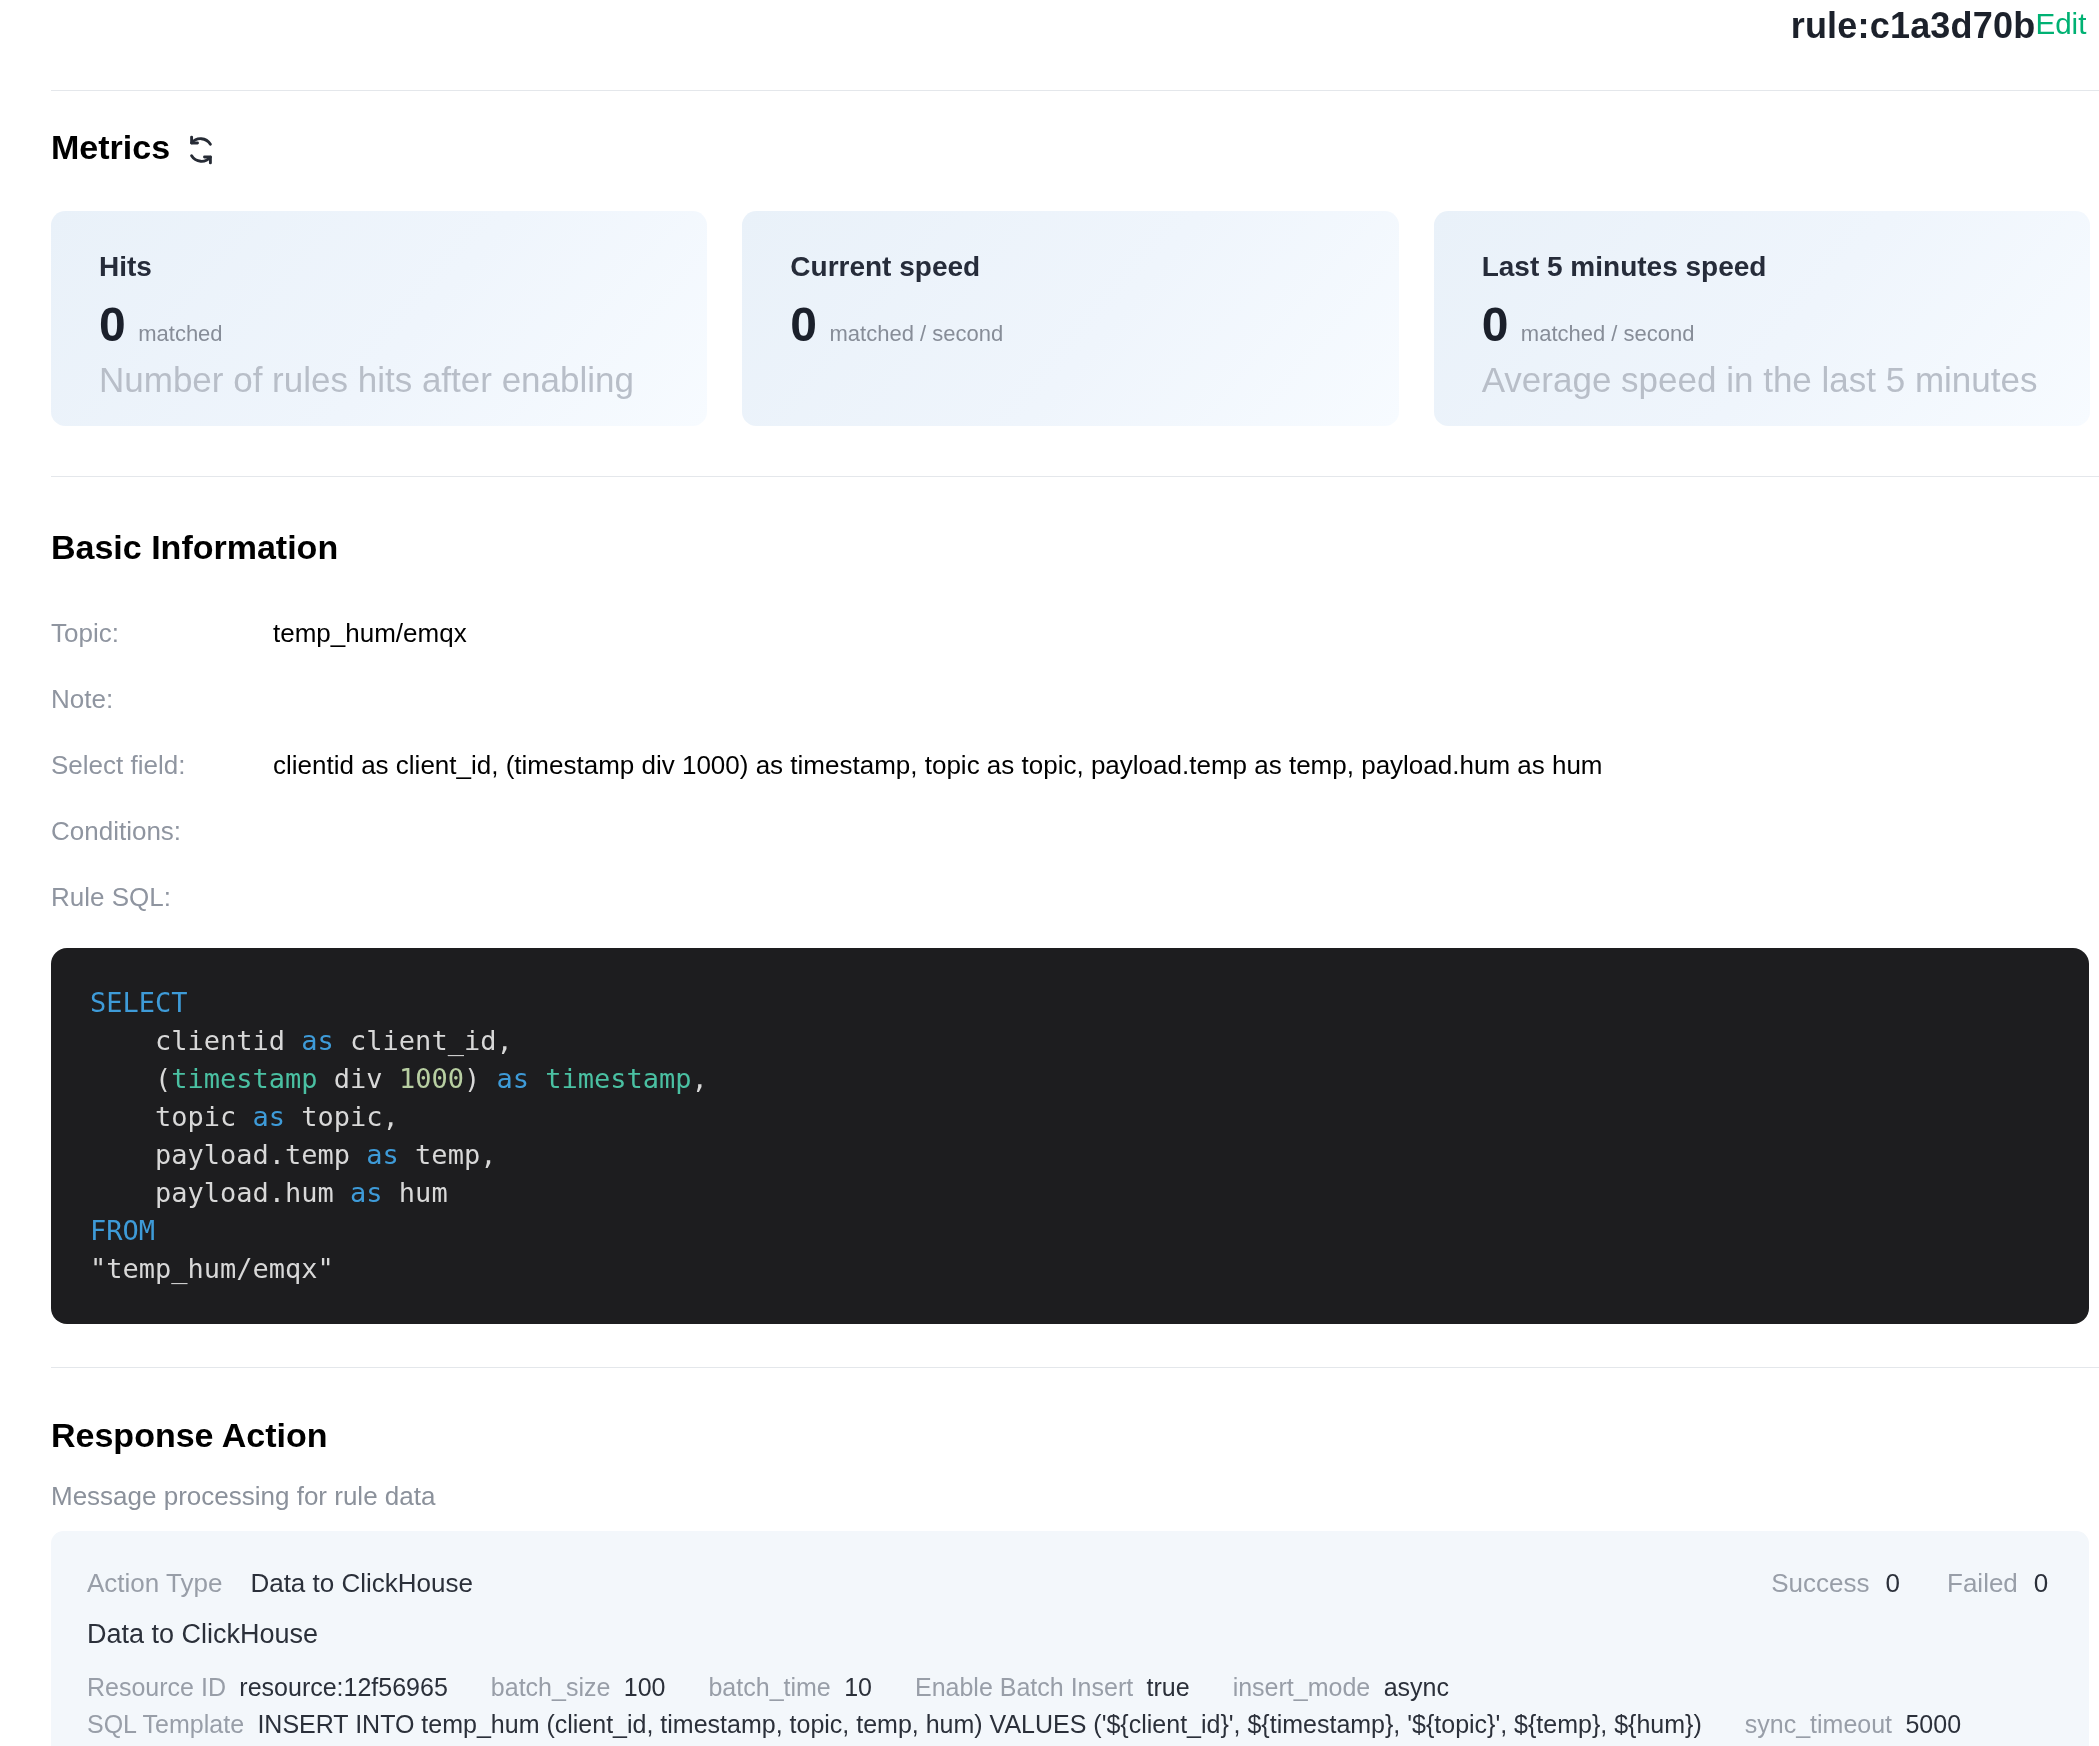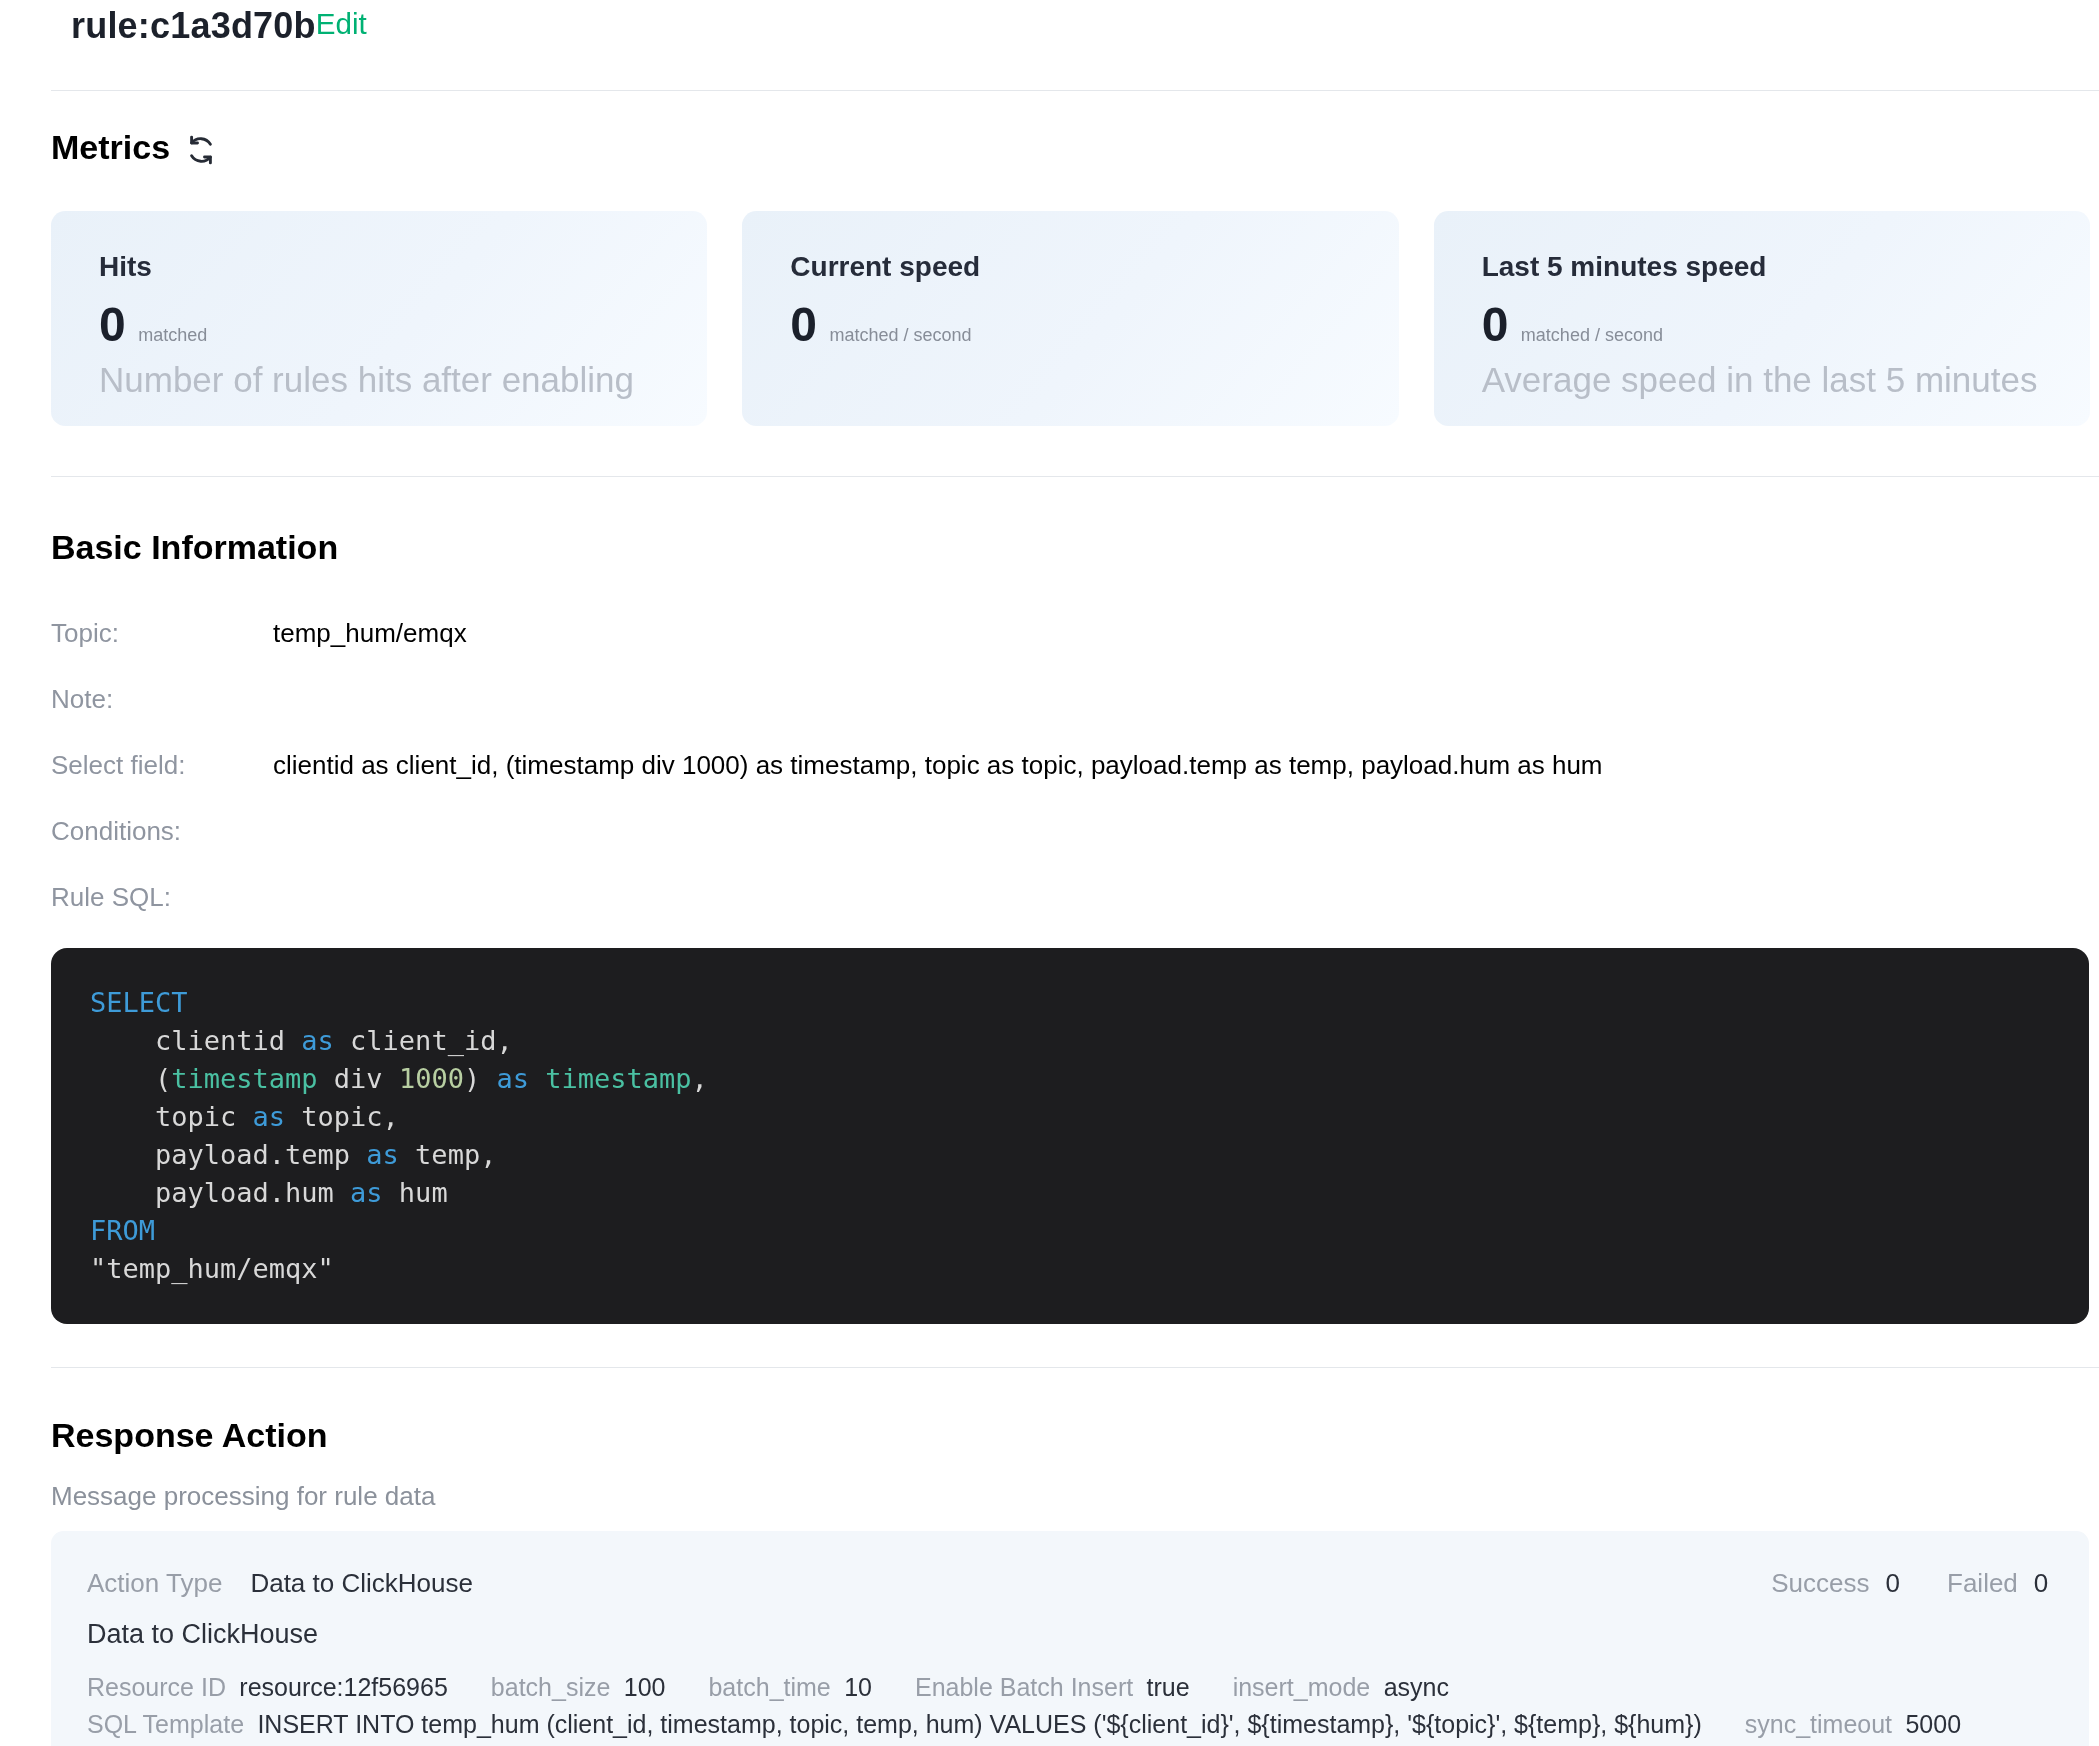--- a/index.html
+++ b/index.html
@@ -7,21 +7,21 @@
   body {
     width: 2099px; height: 1746px;
     overflow: hidden;
     font-family: "Liberation Sans", sans-serif;
     color: #2d323c;
     position: relative;
   }
   .page { padding: 3.6px 9px 0 51px; }
 
   
-  .page-header { display: flex; justify-content: flex-start; align-items: flex-start; padding-top: 1.8px; margin-left: 20px; }
+  .page-header { display: flex; justify-content: flex-end; align-items: flex-start; padding-top: 1.8px; }
   .page-title { font-size: 36px; font-weight: 700; color: #1c212b; letter-spacing: 0.2px; }
   .edit-link { font-size: 29.6px; color: var(--accent, #00b173); text-decoration: none; cursor: pointer; margin-right: 3.6px; margin-top: 1.8px; }
 
   .divider { border: none; border-top: 1.8px solid #e4e7eb; margin-left: 0; margin-right: -9px; }
   .divider-1 { margin-top: 43px; }
   .divider-2 { margin-top: 50px; }
   .divider-3 { margin-top: 43px; }
 
   .section-heading {
     font-size: 34px; font-weight: 700; color: #000000;
@@ -37,21 +37,21 @@
   .metric-card {
     flex: 1 1 0;
     height: 215px;
     border-radius: 14.3px;
     background: linear-gradient(130deg, var(--card-bg-start, #e9f1f9) 0%, #eff5fc 55%, var(--card-bg-end, #f7fbff) 100%);
     padding: 39px 36px 0 48px;
   }
   .metric-card .card-title { font-size: 28px; font-weight: 600; color: #262c3a; line-height: 34px; }
   .metric-card .value-row { display: flex; align-items: baseline; gap: 12.5px; margin-top: 14.3px; }
   .metric-card .big-value { font-size: 48px; font-weight: 700; color: #1b202b; line-height: 52px; }
-  .metric-card .unit { font-size: 18px; color: #878d98; }
+  .metric-card .unit { font-size: 22px; color: #878d98; }
   .metric-card .card-desc { font-size: 35px; color: #b8bec8; margin-top: 9px; }
 
   
   .basic-info .section-heading { margin-top: 50px; }
   .info-rows { margin-top: 50px; }
   .info-row { display: flex; margin-bottom: 36px; line-height: 30px; }
   .info-label { width: 222px; flex: 0 0 222px; font-size: 26px; color: #8f95a0; }
   .info-value { font-size: 26px; color: #000000; }
 
   

